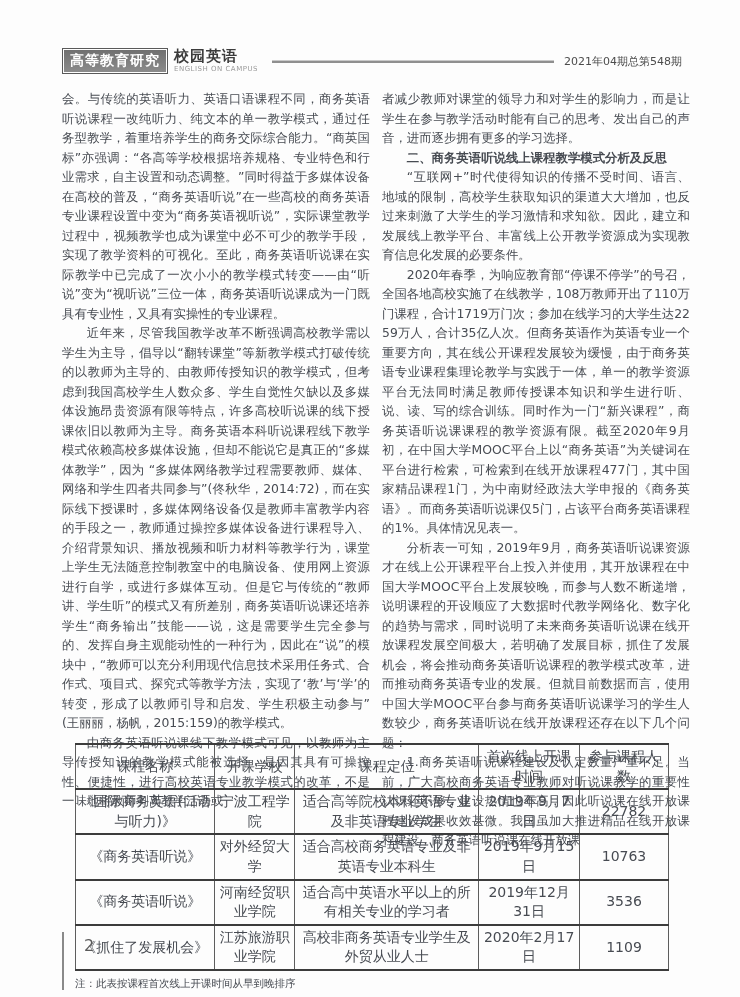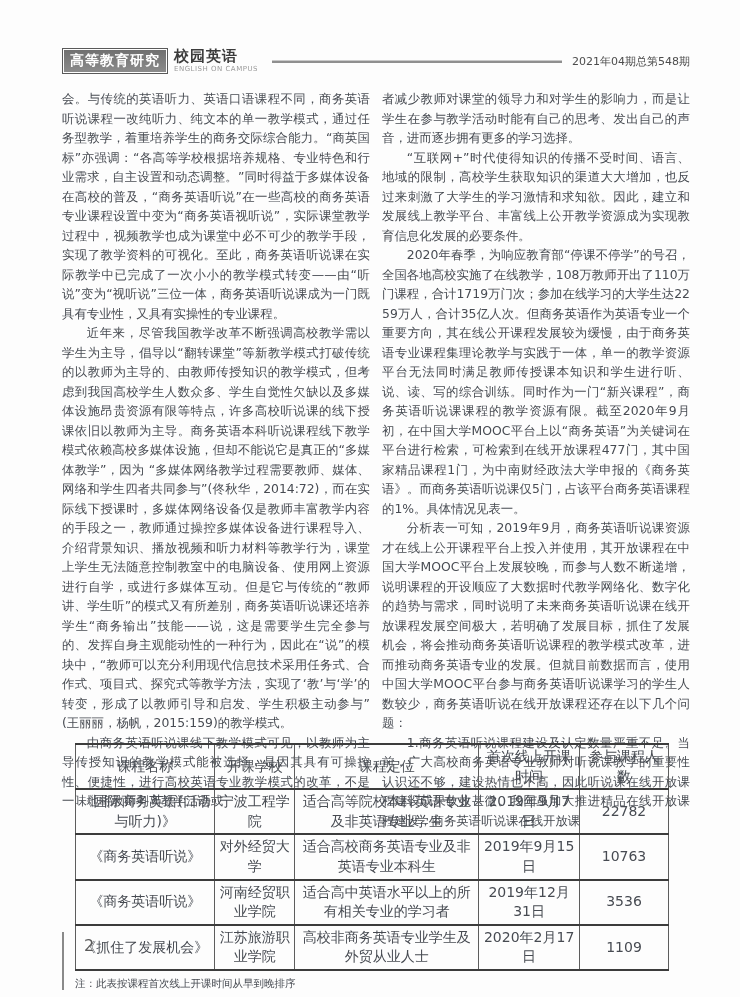--- a/index.html
+++ b/index.html
@@ -3,21 +3,21 @@
 <meta charset="utf-8">
 <style>
   html,body { margin:0; padding:0; }
   body { background:#e8e8e8; font-family:"DejaVu Sans","Liberation Sans",sans-serif; }
   .page {
     position:relative; width:740px; height:997px; margin:0 auto;
     background:#fdfdfd; overflow:hidden; color:#45484e;
   }
   
   .header {
-    position:absolute; top:46px; left:62px; right:50px; height:30px;
+    position:absolute; top:46px; left:62px; right:58px; height:30px;
     display:flex; align-items:center;
   }
   .logo-box {
     background:linear-gradient(180deg,#6f6f6f 0%,#8d8d8d 100%);
     border:1px solid #5a5a5a; box-shadow:inset 0 0 0 1px #fff;
     color:#ffffff; font-weight:bold; font-size:14px; letter-spacing:1px;
     padding:3px 7px; white-space:nowrap;
   }
   .journal-block { margin-left:6px; display:flex; flex-direction:column; line-height:1; }
   .journal-name { font-size:15px; font-weight:bold; color:#3c3c3c; letter-spacing:1px; }
@@ -78,20 +78,21 @@
   </div>
 
   <div class="body-cols">
     <div class="col">
       <p>会。与传统的英语听力、英语口语课程不同，商务英语听说课程一改纯听力、纯文本的单一教学模式，通过任务型教学，着重培养学生的商务交际综合能力。“商英国标”亦强调：“各高等学校根据培养规格、专业特色和行业需求，自主设置和动态调整。”同时得益于多媒体设备在高校的普及，“商务英语听说”在一些高校的商务英语专业课程设置中变为“商务英语视听说”，实际课堂教学过程中，视频教学也成为课堂中必不可少的教学手段，实现了教学资料的可视化。至此，商务英语听说课在实际教学中已完成了一次小小的教学模式转变——由“听说”变为“视听说”三位一体，商务英语听说课成为一门既具有专业性，又具有实操性的专业课程。</p>
       <p class="indent">近年来，尽管我国教学改革不断强调高校教学需以学生为主导，倡导以“翻转课堂”等新教学模式打破传统的以教师为主导的、由教师传授知识的教学模式，但考虑到我国高校学生人数众多、学生自觉性欠缺以及多媒体设施昂贵资源有限等特点，许多高校听说课的线下授课依旧以教师为主导。商务英语本科听说课程线下教学模式依赖高校多媒体设施，但却不能说它是真正的“多媒体教学”，因为 “多媒体网络教学过程需要教师、媒体、网络和学生四者共同参与”(佟秋华，2014:72)，而在实际线下授课时，多媒体网络设备仅是教师丰富教学内容的手段之一，教师通过操控多媒体设备进行课程导入、介绍背景知识、播放视频和听力材料等教学行为，课堂上学生无法随意控制教室中的电脑设备、使用网上资源进行自学，或进行多媒体互动。但是它与传统的“教师讲、学生听”的模式又有所差别，商务英语听说课还培养学生“商务输出”技能——说，这是需要学生完全参与的、发挥自身主观能动性的一种行为，因此在“说”的模块中，“教师可以充分利用现代信息技术采用任务式、合作式、项目式、探究式等教学方法，实现了‘教’与‘学’的转变，形成了以教师引导和启发、学生积极主动参与”(王丽丽，杨帆，2015:159)的教学模式。</p>
       <p class="indent">由商务英语听说课线下教学模式可见，以教师为主导传授知识的教学模式能被选择，是因其具有可操控性、便捷性，进行高校英语专业教学模式的改革，不是一味地将教师剥离教学活动或</p>
     </div>
     <div class="col">
       <p>者减少教师对课堂的领导力和对学生的影响力，而是让学生在参与教学活动时能有自己的思考、发出自己的声音，进而逐步拥有更多的学习选择。</p>
+      <p class="section-heading">二、商务英语听说线上课程教学模式分析及反思</p>
       <p class="indent">“互联网+”时代使得知识的传播不受时间、语言、地域的限制，高校学生获取知识的渠道大大增加，也反过来刺激了大学生的学习激情和求知欲。因此，建立和发展线上教学平台、丰富线上公开教学资源成为实现教育信息化发展的必要条件。</p>
       <p class="indent">2020年春季，为响应教育部“停课不停学”的号召，全国各地高校实施了在线教学，108万教师开出了110万门课程，合计1719万门次；参加在线学习的大学生达2259万人，合计35亿人次。但商务英语作为英语专业一个重要方向，其在线公开课程发展较为缓慢，由于商务英语专业课程集理论教学与实践于一体，单一的教学资源平台无法同时满足教师传授课本知识和学生进行听、说、读、写的综合训练。同时作为一门“新兴课程”，商务英语听说课课程的教学资源有限。截至2020年9月初，在中国大学MOOC平台上以“商务英语”为关键词在平台进行检索，可检索到在线开放课程477门，其中国家精品课程1门，为中南财经政法大学申报的《商务英语》。而商务英语听说课仅5门，占该平台商务英语课程的1%。具体情况见表一。</p>
       <p class="indent">分析表一可知，2019年9月，商务英语听说课资源才在线上公开课程平台上投入并使用，其开放课程在中国大学MOOC平台上发展较晚，而参与人数不断递增，说明课程的开设顺应了大数据时代教学网络化、数字化的趋势与需求，同时说明了未来商务英语听说课在线开放课程发展空间极大，若明确了发展目标，抓住了发展机会，将会推动商务英语听说课程的教学模式改革，进而推动商务英语专业的发展。但就目前数据而言，使用中国大学MOOC平台参与商务英语听说课学习的学生人数较少，商务英语听说在线开放课程还存在以下几个问题：</p>
       <p class="indent">1.商务英语听说课程建设及认定数量严重不足。当前，广大高校商务英语专业教师对听说课教学的重要性认识还不够，建设热情也不高，因此听说课在线开放课程建设成果收效甚微。我国虽加大推进精品在线开放课程建设，商务英语听说课在线开放课</p>
     </div>
   </div>
 
   <div class="table-wrap">
     <table class="course-table">
       <colgroup>

